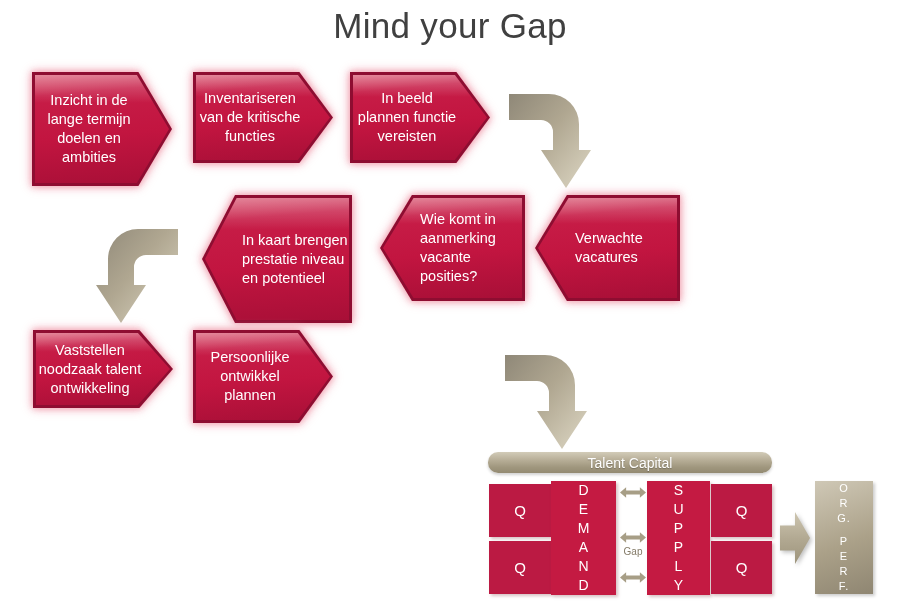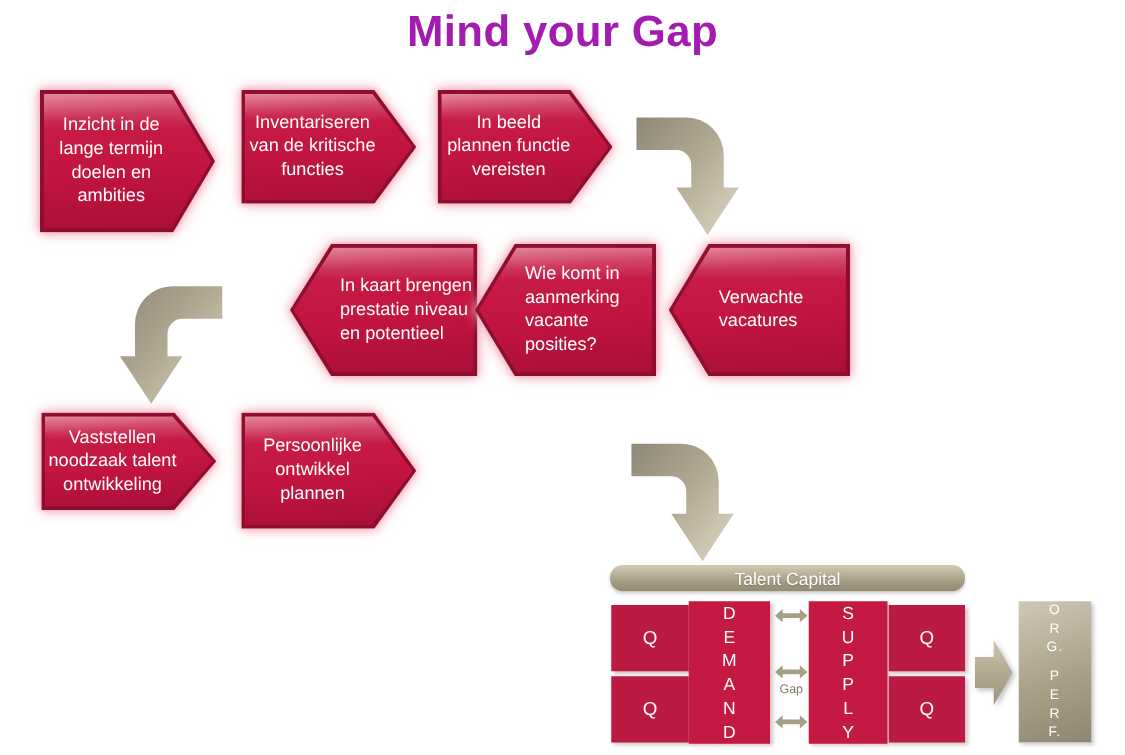--- a/index.html
+++ b/index.html
@@ -2,21 +2,21 @@
 <html><head>
 <meta charset="utf-8">
 <style>
   html,body { margin:0; padding:0; background:#ffffff; }
   .canvas {
     position:relative; width:900px; height:604px; background:#ffffff;
     font-family:"Liberation Sans", sans-serif; overflow:hidden;
   }
   .title {
     position:absolute; top:6px; left:0; width:100%; text-align:center;
-    font-size:35px; font-weight:bold; color:#a21caf; letter-spacing:0.3px;
+    font-size:35px; font-weight:normal; color:#404040; letter-spacing:0.3px;
   }
   
   .pbox { position:absolute;
     filter: drop-shadow(0 0 3px rgba(241,164,179,0.95)) drop-shadow(0 0 5px rgba(241,164,179,0.8));
   }
   .pbox .outer { position:absolute; inset:0; background:#8e0d31; }
   .pbox .inner { position:absolute; inset:3px;
     background:linear-gradient(175deg,#d9546f 0%, #c71d47 18%, #c21540 55%, #a80f37 100%);
   }
   .pbox.right .outer, .pbox.right .inner {
@@ -104,21 +104,21 @@
     <defs>
       <linearGradient id="cg1" x1="0%" y1="0%" x2="85%" y2="80%">
         <stop offset="0" stop-color="#8f8878"></stop>
           <stop offset="0.55" stop-color="#b0a791"></stop>
           <stop offset="1" stop-color="#cfc8b4"></stop>
       </linearGradient>
     </defs>
     <path d="M0,6 H40 A30,30 0 0 1 70,36 V62 H82 L57,100 L32,62 H44 V44 A12,12 0 0 0 32,32 H0 Z" fill="url(#cg1)"></path>
   </svg>
 
-  <div class="pbox left" style="left:232px;top:195px;width:150px;height:106px">
+  <div class="pbox left" style="left:202px;top:195px;width:150px;height:128px">
     <div class="outer"></div>
     <div class="inner">
         <div class="sheen"></div>
       </div>
     <div class="label">In kaart brengen
 prestatie niveau
 en potentieel</div>
   </div>
   <div class="pbox left" style="left:380px;top:195px;width:145px;height:106px">
     <div class="outer"></div>

